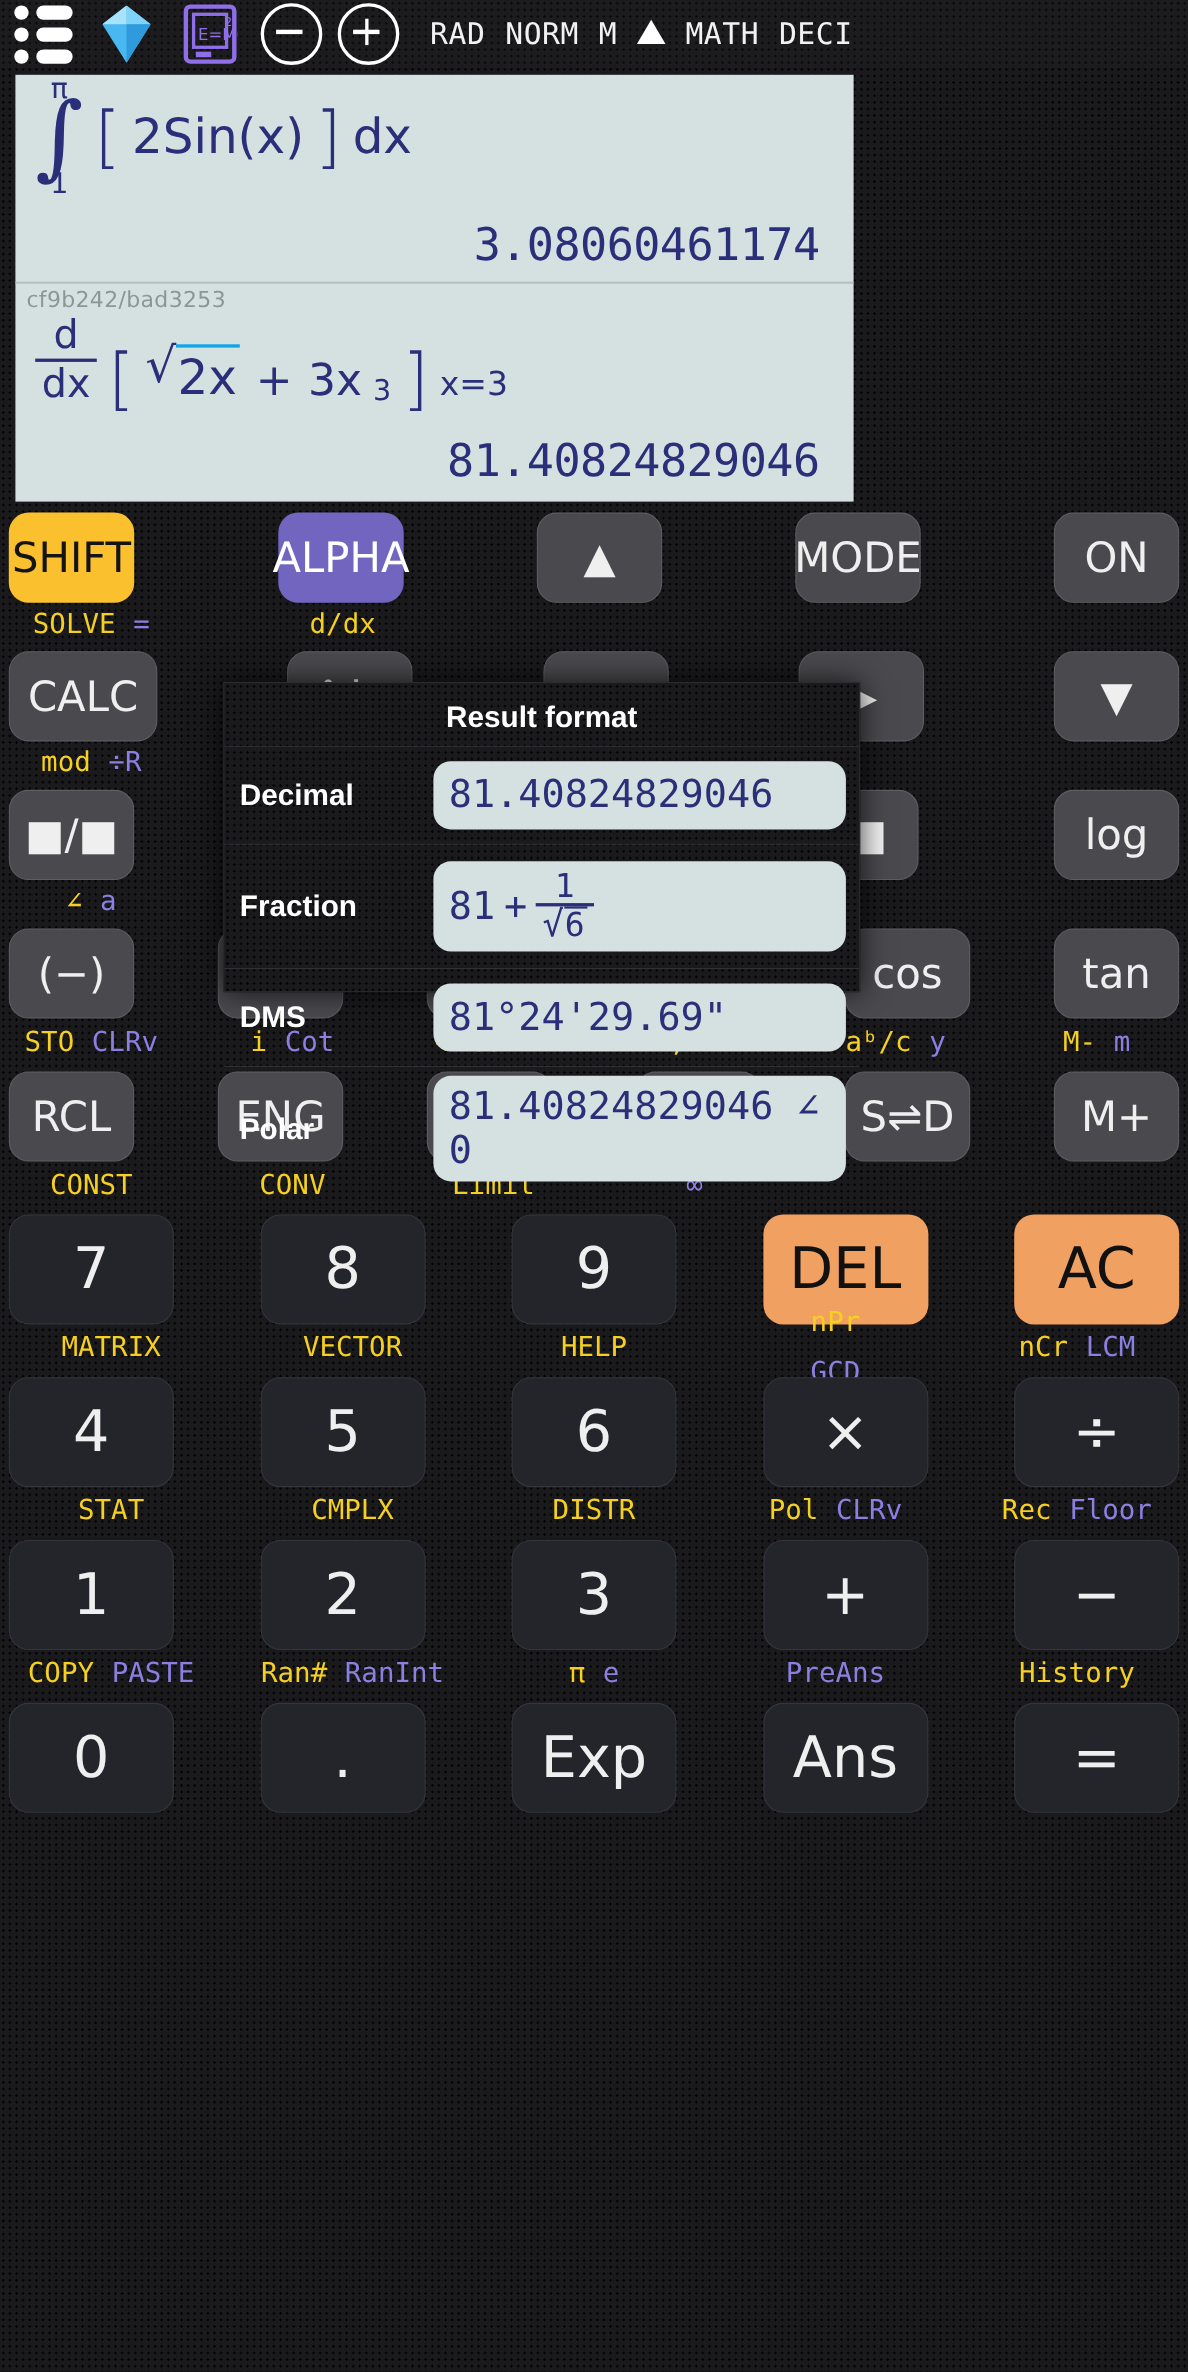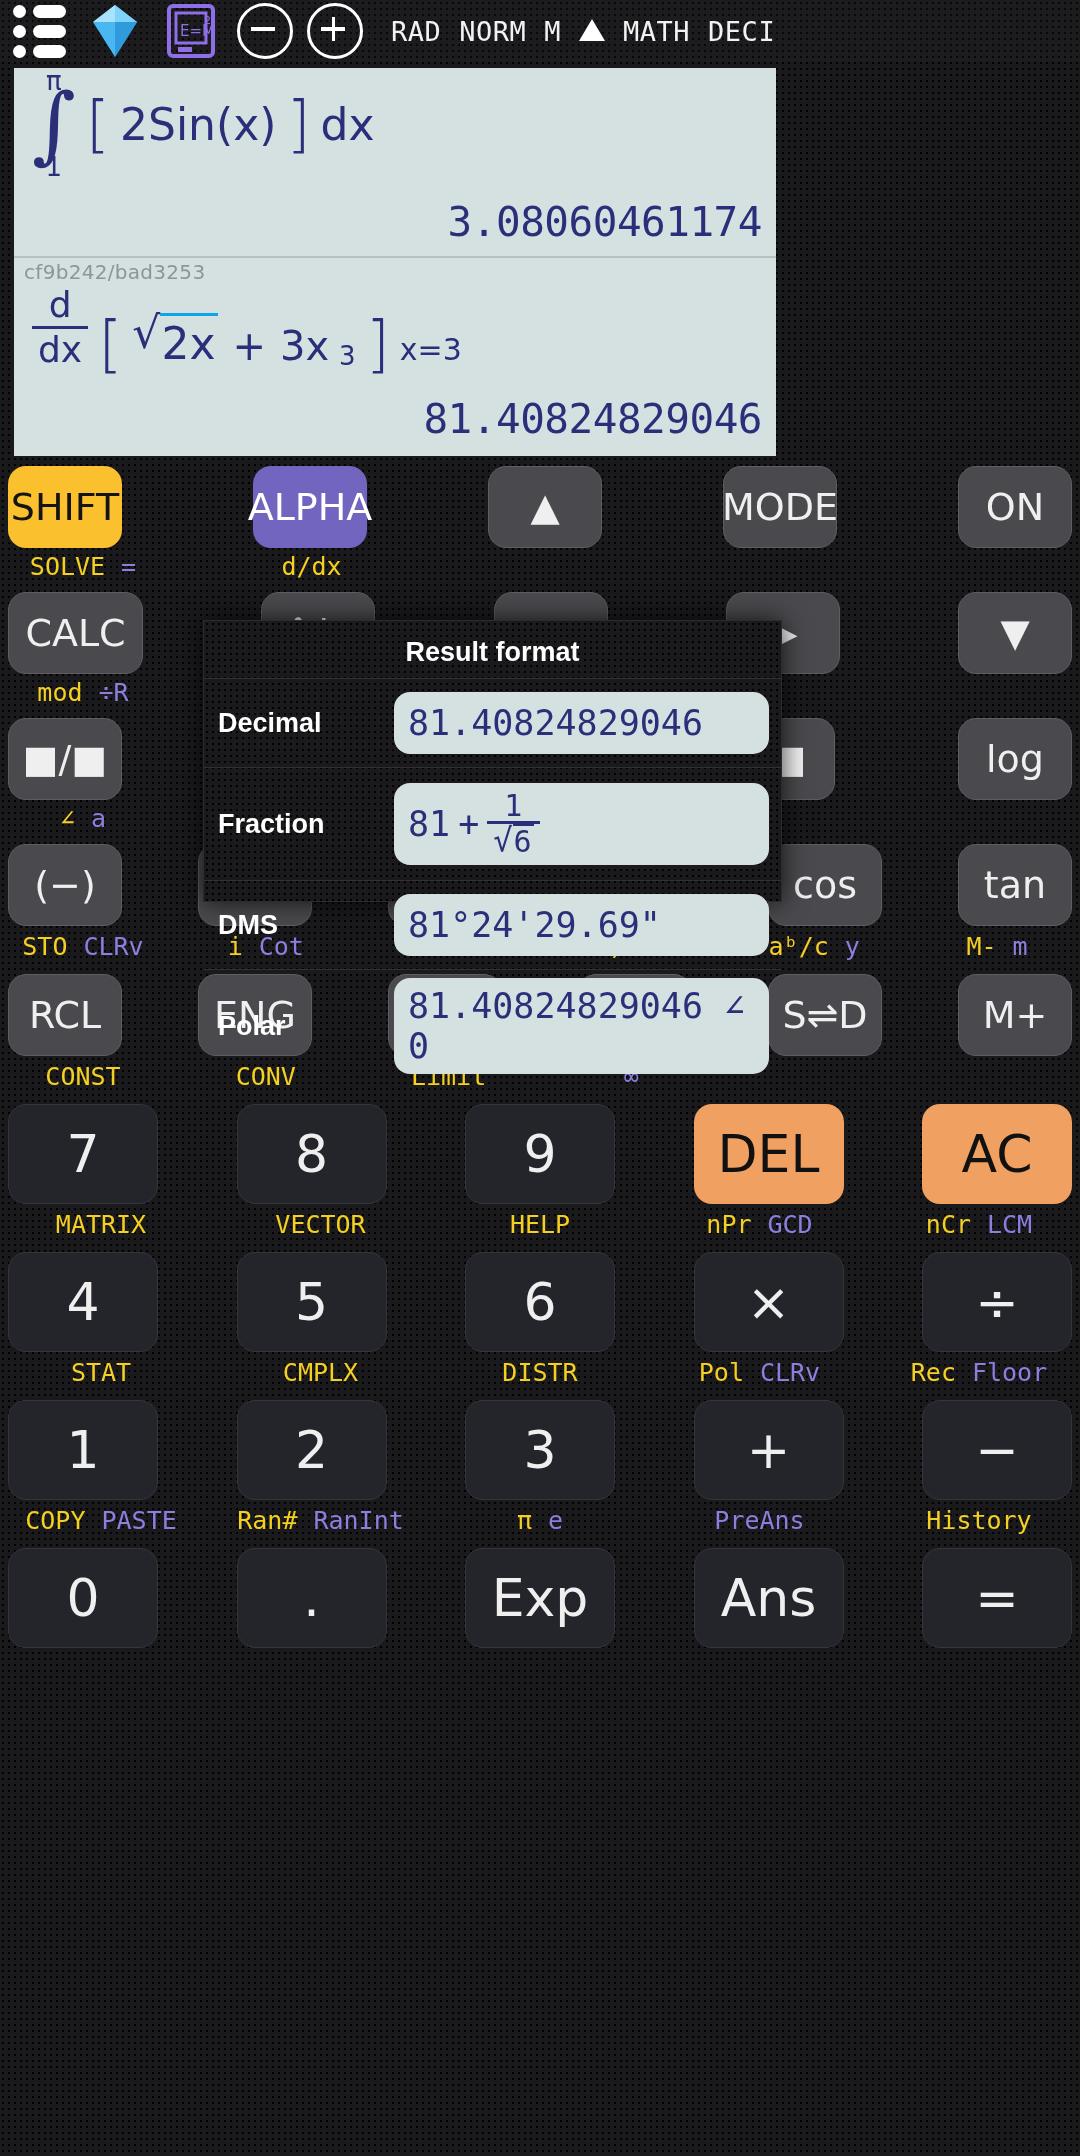--- a/index.html
+++ b/index.html
@@ -55,21 +55,21 @@
     font-family:"DejaVu Sans", sans-serif;font-size:20px;color:#8b9696;
     padding:2px 0 0 10px;letter-spacing:.3px;
   }
   .mathline{
     color:#2b2f7a;font-family:"DejaVu Sans", sans-serif;
     padding-left:18px;display:flex;align-items:center;
   }
   .resline{
     text-align:right;color:#2b2f7a;
     font-family:"DejaVu Sans Mono", monospace;font-size:41px;
-    padding-right:14px;letter-spacing:-.5px;
+    padding-right:31px;letter-spacing:-.5px;
   }
   
   .integral{display:inline-flex;align-items:center;gap:10px;font-size:44px;}
   .intsym{display:flex;flex-direction:column;align-items:center;line-height:1;}
   .intsym .lim{font-size:26px;}
   .intsym .big{font-size:84px;line-height:.72;font-family:"DejaVu Serif", serif;}
   .brk{font-size:62px;font-weight:300;line-height:.8;}
   
   .deriv{display:inline-flex;align-items:flex-end;gap:10px;font-size:40px;}
   .ddx{display:flex;flex-direction:column;align-items:center;font-size:36px;line-height:1.05;}
@@ -355,21 +355,21 @@
     <div class="sublabels" style="height: 40px;">
       <div class="subcell" style="width: 150px;">
         <span class="sl y">MATRIX</span>
       </div>
       <div class="subcell" style="width: 150px;">
         <span class="sl y">VECTOR</span>
       </div>
       <div class="subcell" style="width: 150px;">
         <span class="sl y">HELP</span>
       </div>
-      <div class="subcell" style="width: 150px;">
+      <div class="subcell" style="width: 150px; flex-direction: column;">
         <span class="sl y">nPr</span>
         <span class="sl p">GCD</span>
       </div>
       <div class="subcell" style="width: 150px;">
         <span class="sl y">nCr</span>
         <span class="sl p">LCM</span>
       </div>
     </div>
     <div class="krow" style="margin-top: 8px;">
       <div class="btn num" style="width: 150px; height: 100px; font-size: 52px;">4</div>

